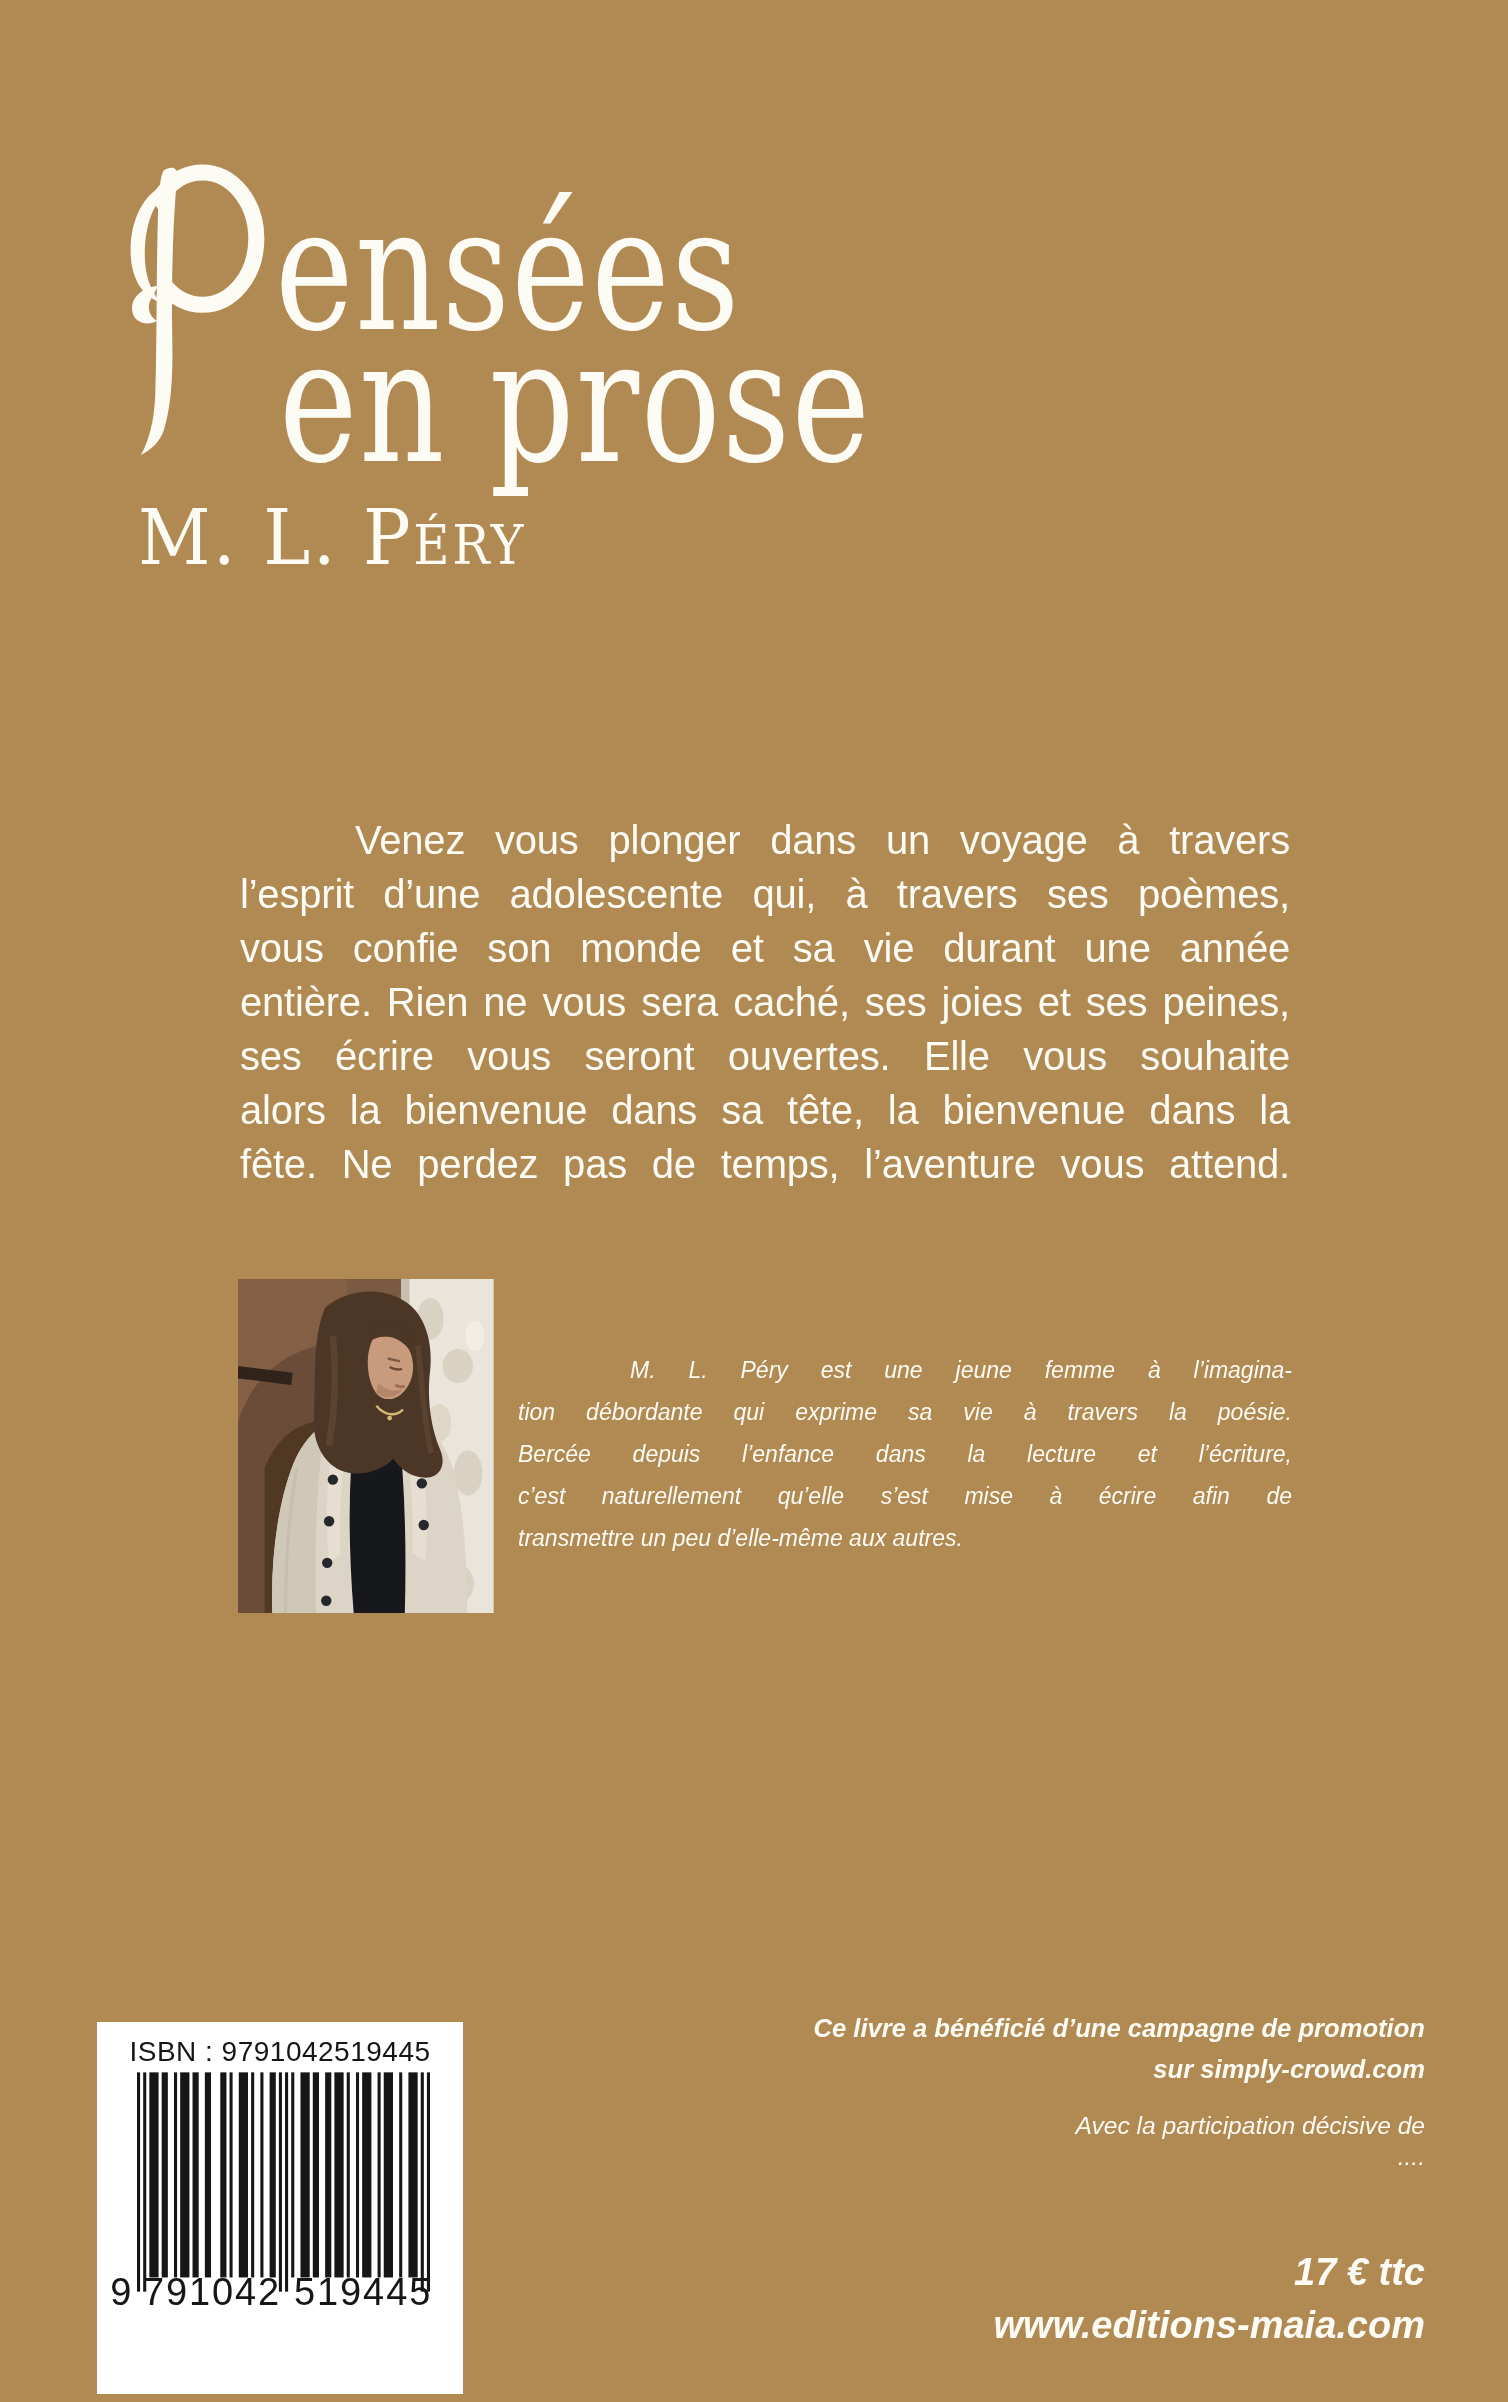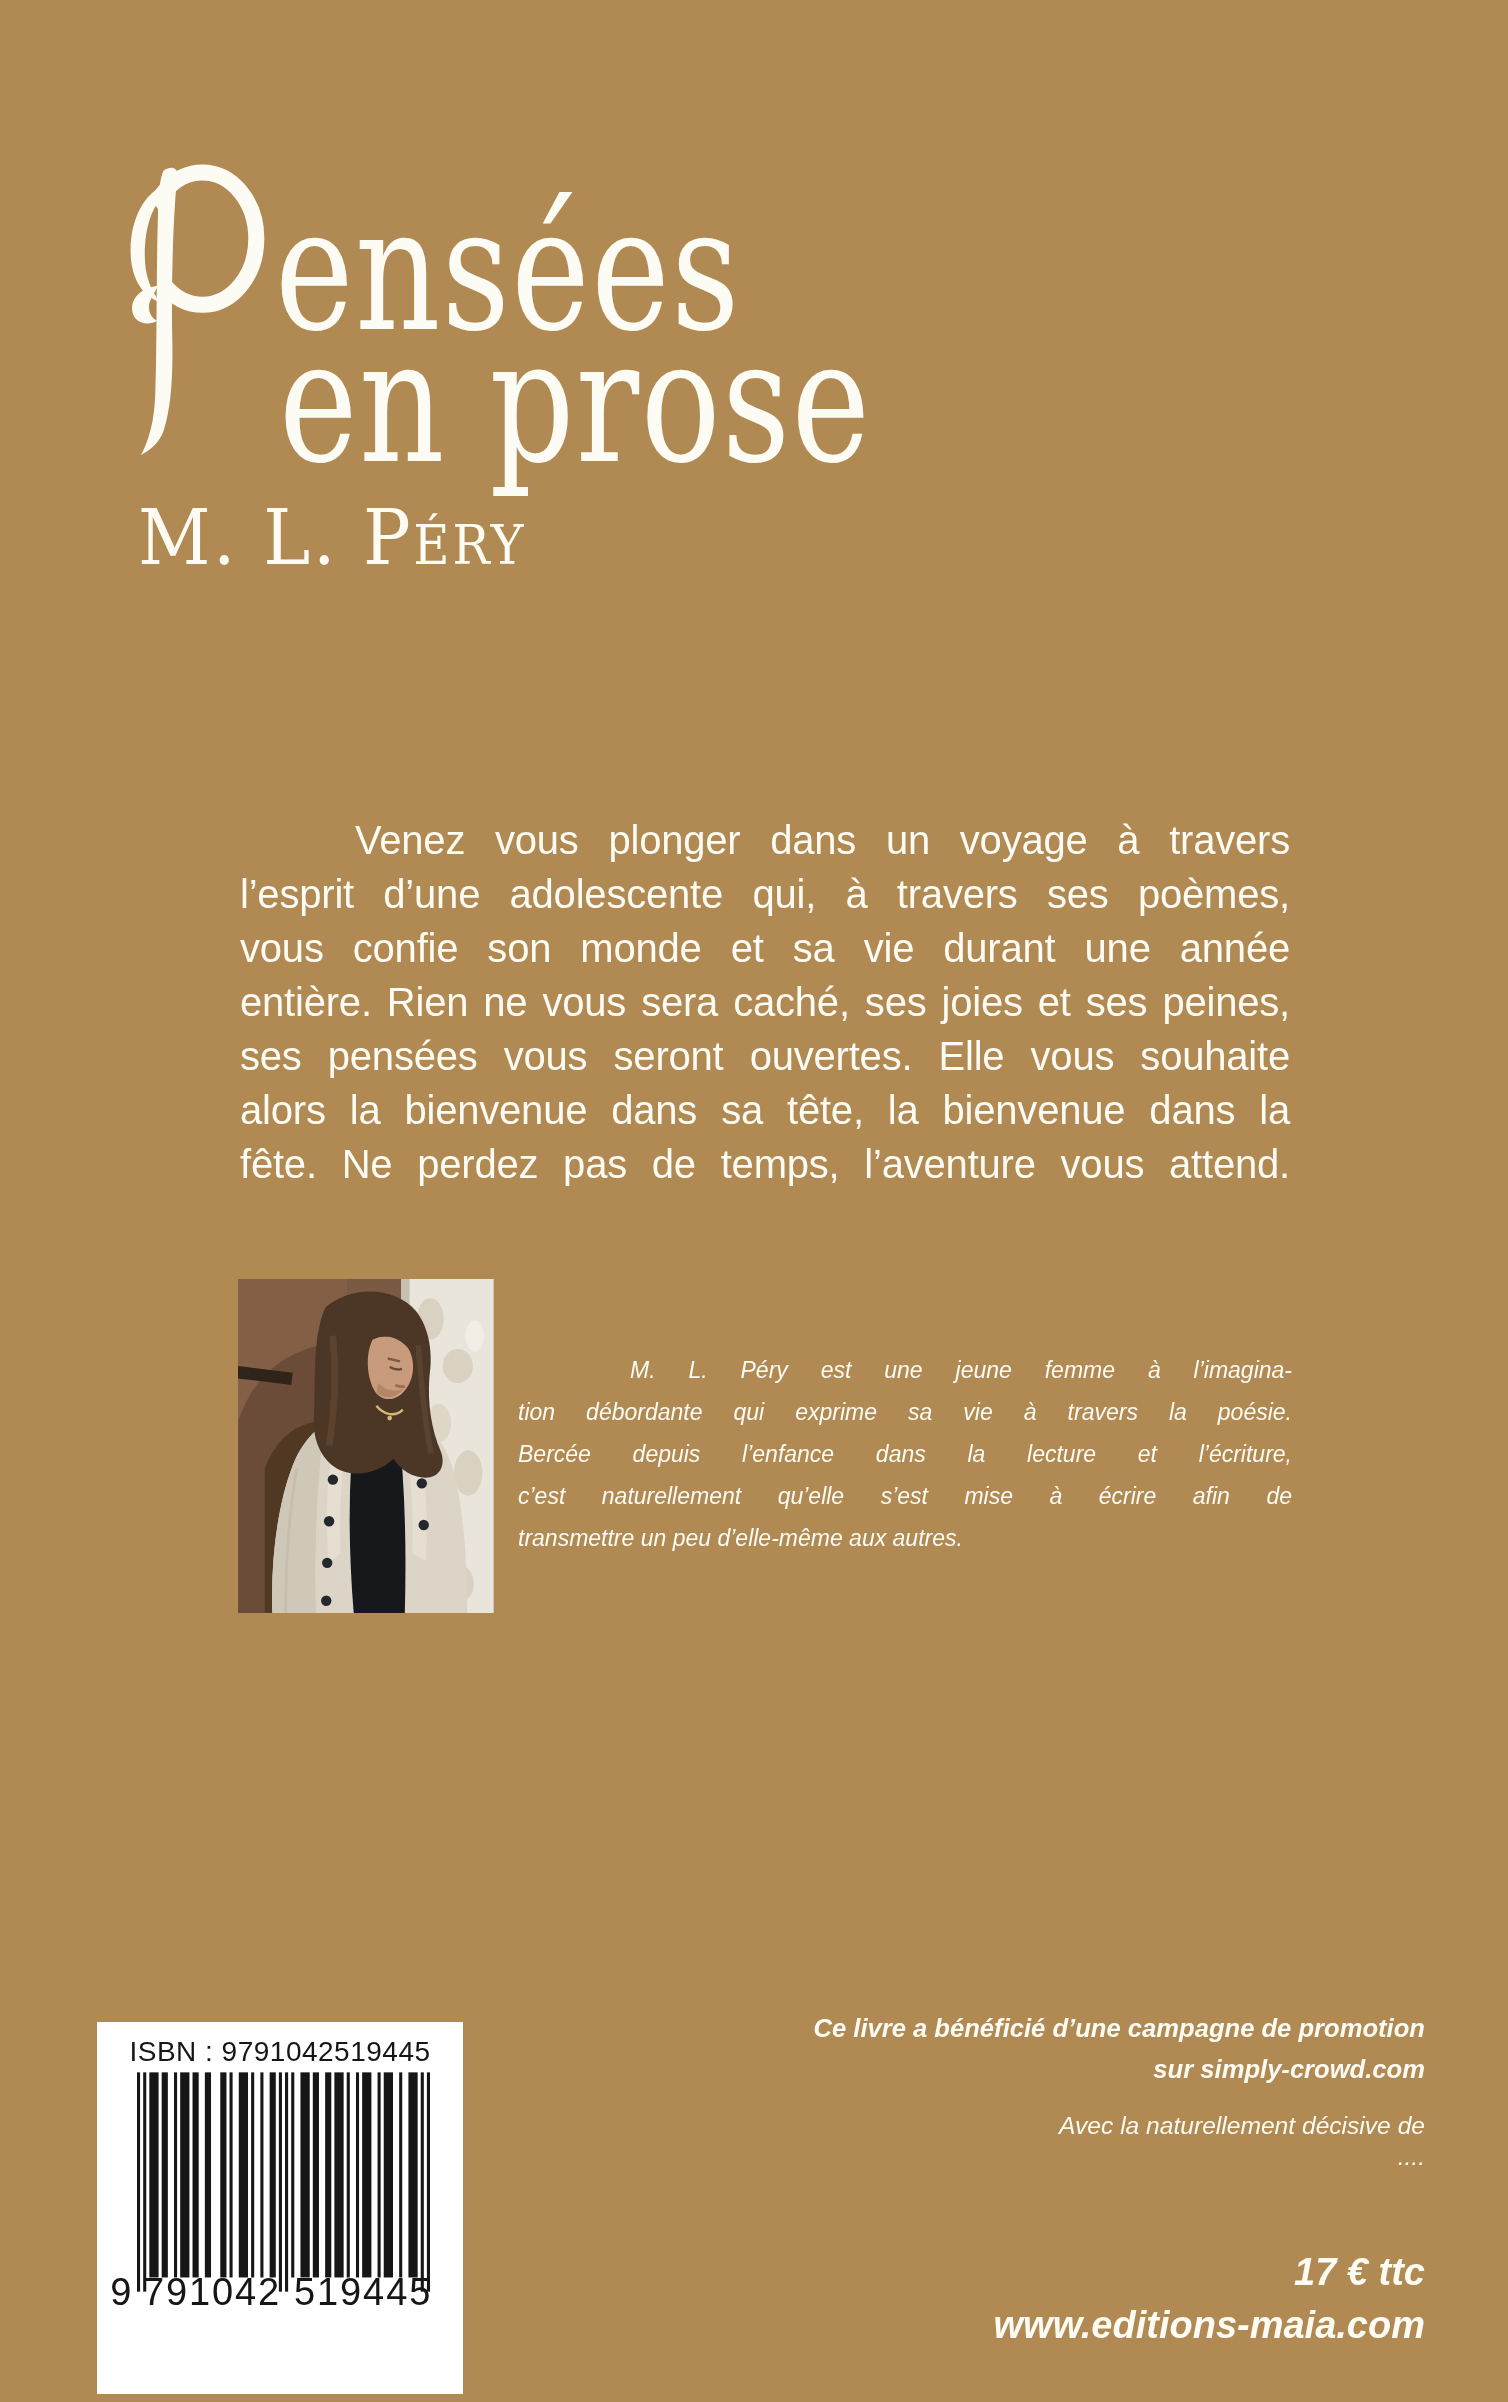--- a/index.html
+++ b/index.html
@@ -92,21 +92,21 @@
   </svg>
   <div class="title-line l1">ensées</div>
   <div class="title-line l2">en prose</div>
   <div class="author-name">M. L. Péry</div>
 
   <div class="synopsis">
     <div class="line indent">Venez vous plonger dans un voyage à travers</div>
     <div class="line">l’esprit d’une adolescente qui, à travers ses poèmes,</div>
     <div class="line">vous confie son monde et sa vie durant une année</div>
     <div class="line">entière. Rien ne vous sera caché, ses joies et ses peines,</div>
-    <div class="line">ses pensées vous seront ouvertes. Elle vous souhaite</div>
+    <div class="line">ses écrire vous seront ouvertes. Elle vous souhaite</div>
     <div class="line">alors la bienvenue dans sa tête, la bienvenue dans la</div>
     <div class="line">fête. Ne perdez pas de temps, l’aventure vous attend.</div>
   </div>
 
   <svg class="author-photo" viewBox="0 0 270 353" aria-hidden="true">
     <rect width="270" height="353" fill="#7b5a43"></rect>
     <path d="M0 0 H115 V353 H0 Z" fill="#835f46"></path>
     <path d="M0 353 V150 C18 96 58 70 112 66 L115 353 Z" fill="#6b4c38"></path>
     <path d="M28 353 V200 C40 168 62 152 88 150 L92 353 Z" fill="#503823"></path>
     <rect x="0" y="92" width="58" height="13" fill="#30231a" transform="rotate(7 0 92)"></rect>
@@ -205,21 +205,21 @@
       <span class="ean-d1">791042</span>
       <span class="ean-d2">519445</span>
     </div>
   </div>
 
   <div class="promo-note">
     <div>Ce livre a bénéficié d’une campagne de promotion</div>
     <div>sur simply-crowd.com</div>
   </div>
   <div class="participation-note">
-    <div>Avec la naturellement décisive de</div>
+    <div>Avec la participation décisive de</div>
     <div>....</div>
   </div>
   <div class="price-site">
     <div>17 € ttc</div>
     <div>www.editions-maia.com</div>
   </div>
 
 </div>
 
 

